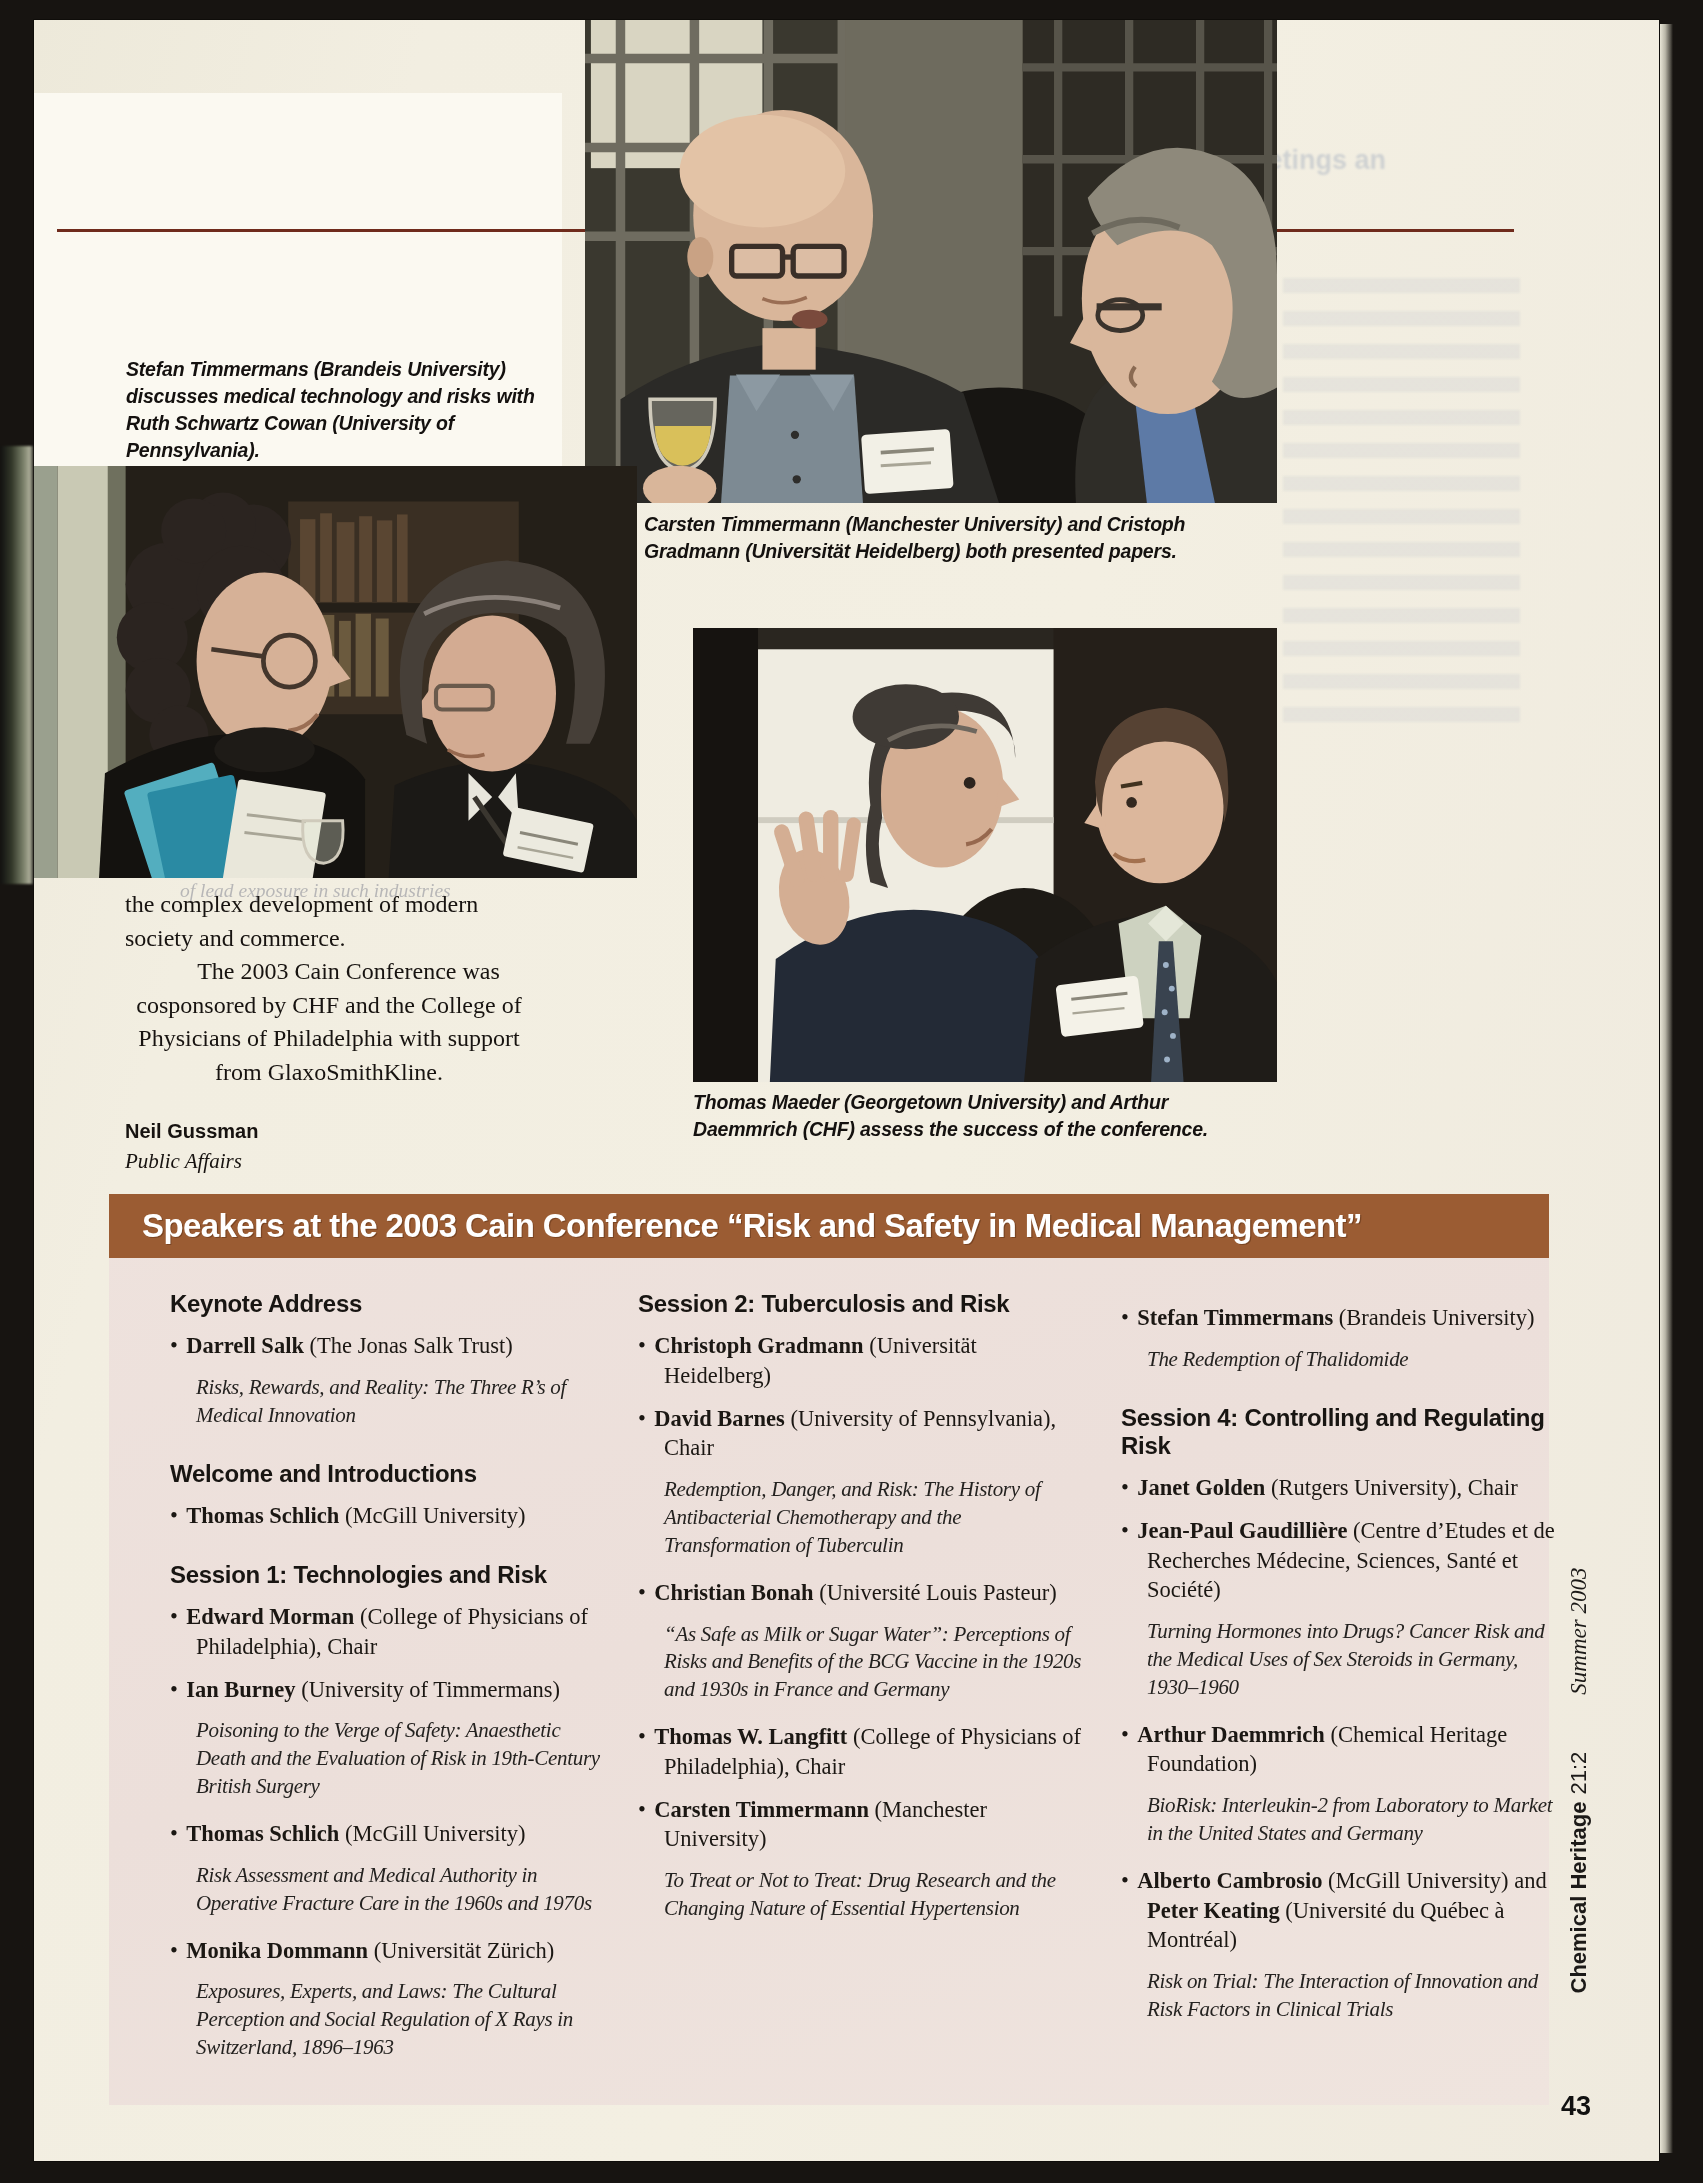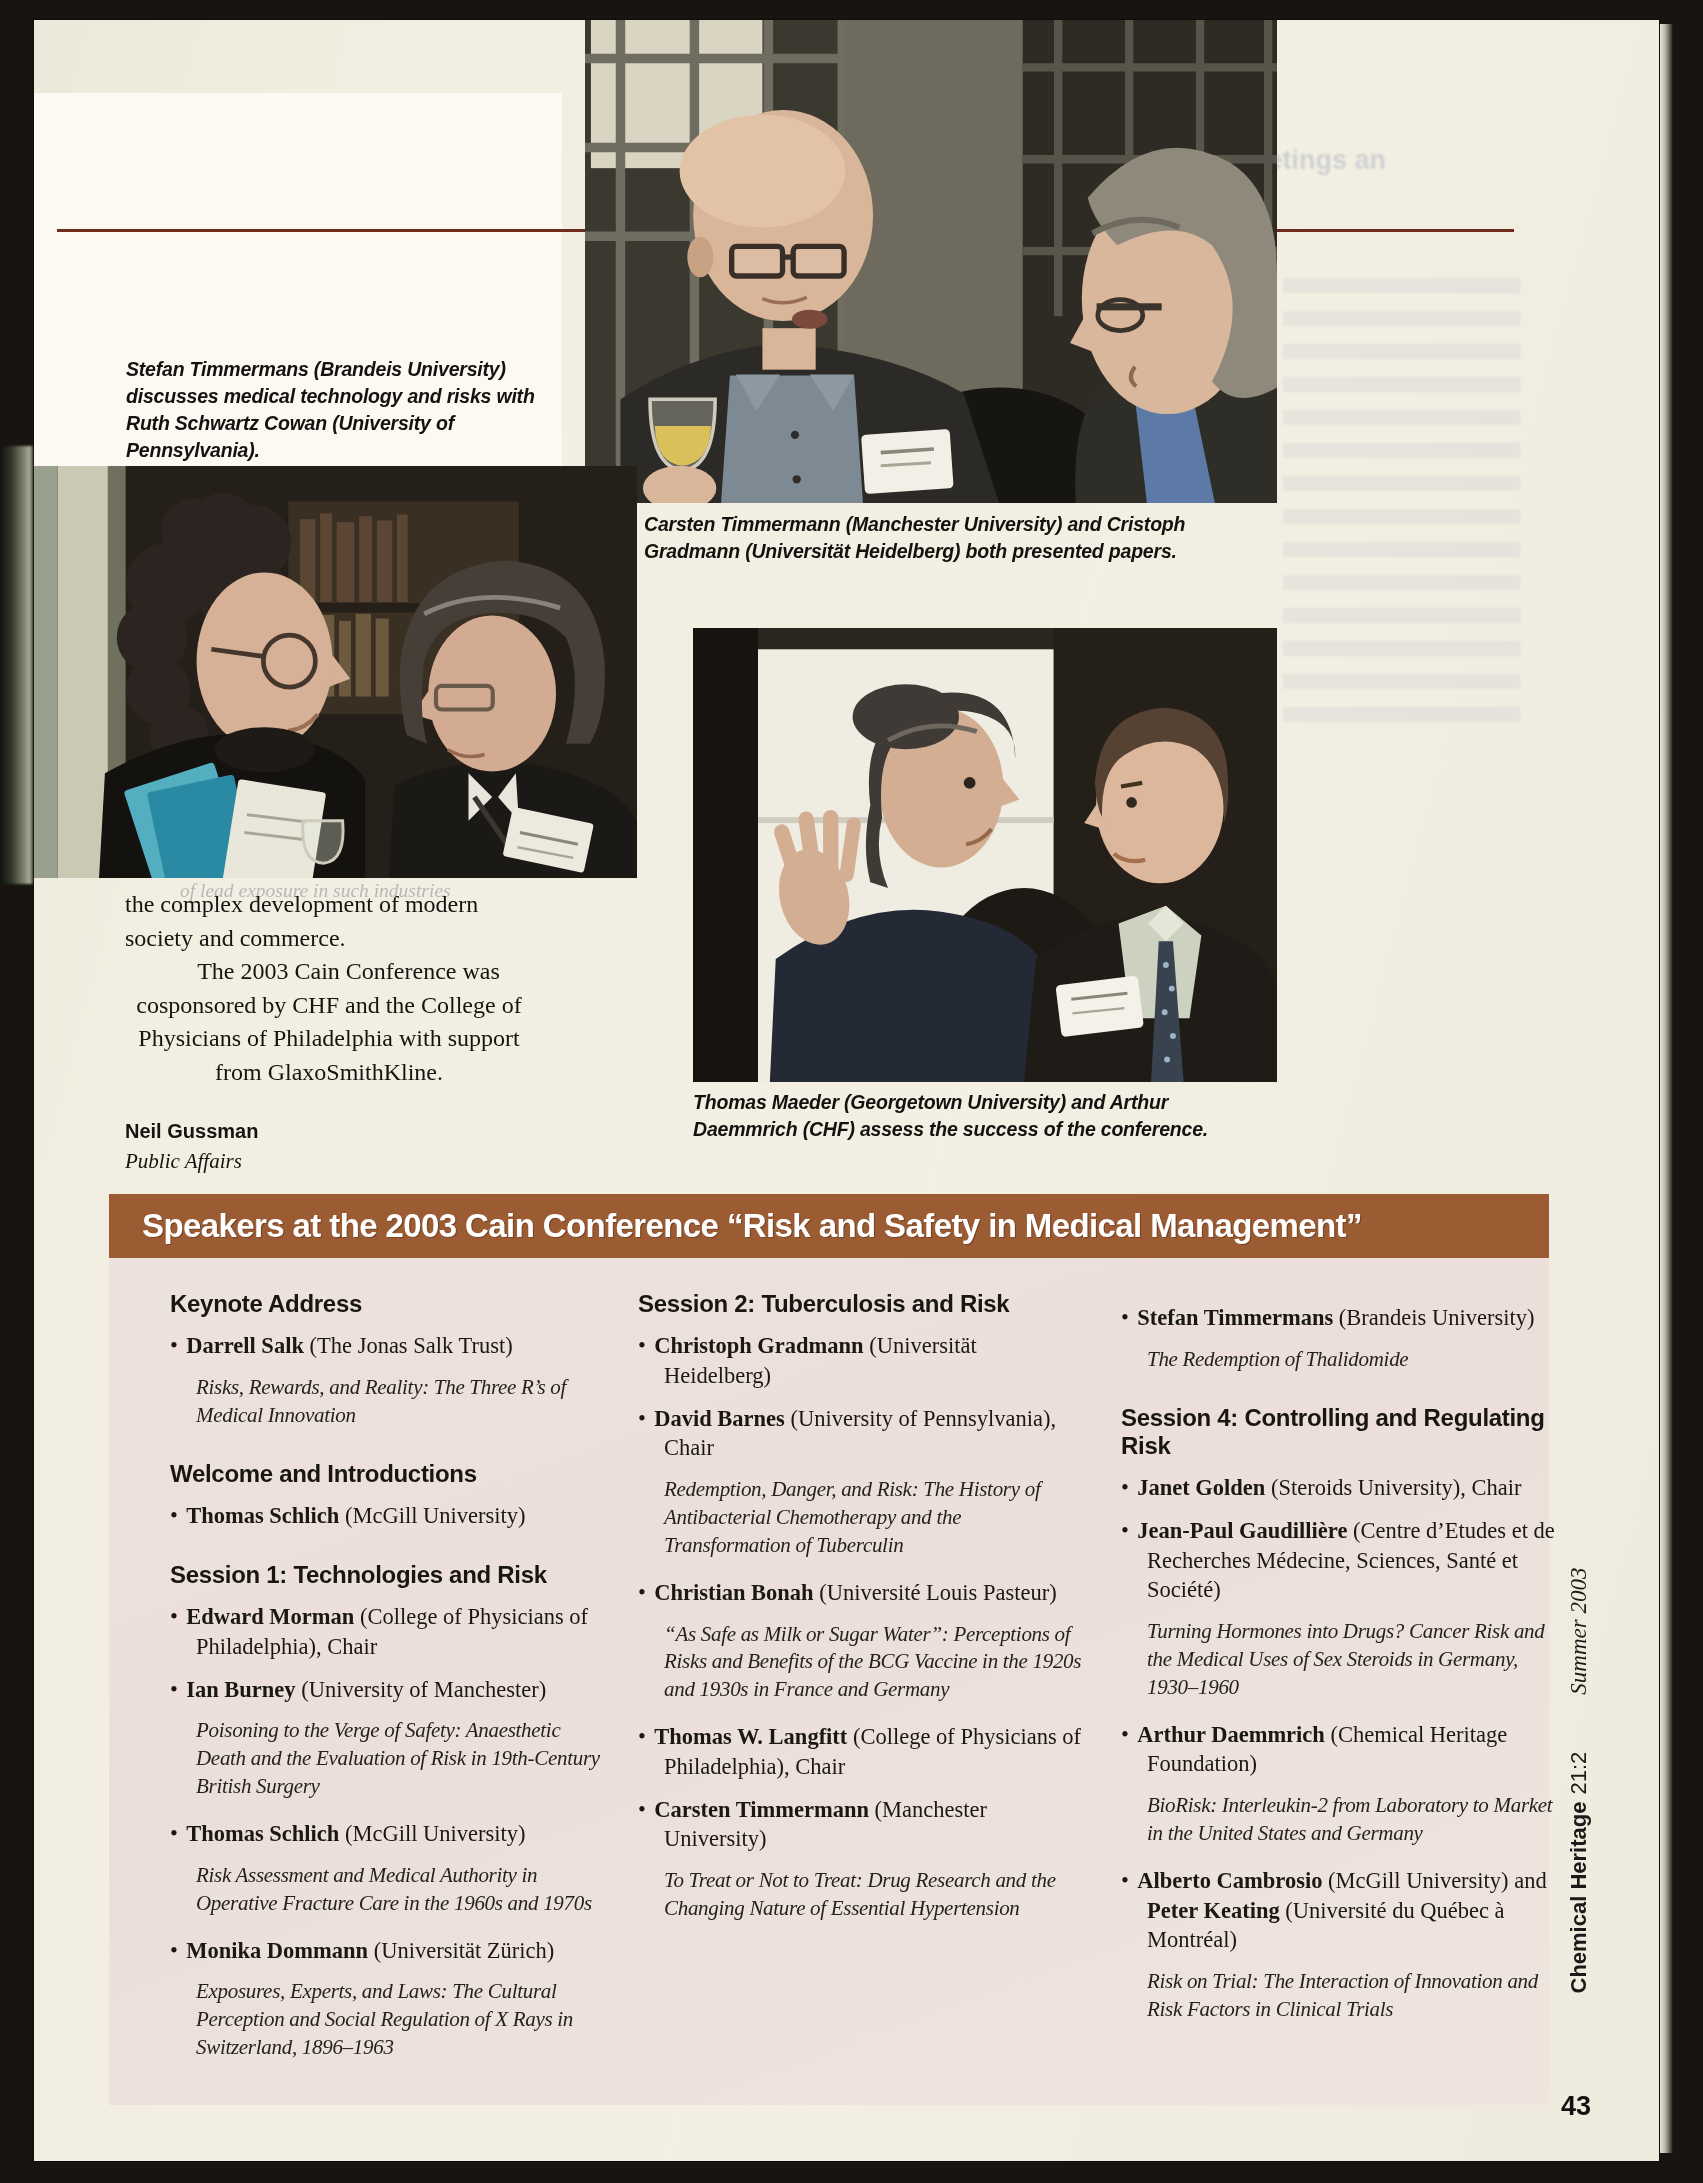--- a/index.html
+++ b/index.html
@@ -315,21 +315,21 @@
         <div class="t">Speakers at the 2003 Cain Conference “Risk and Safety in Medical Management”</div>
       </div>
       <div class="sp-col sp-col-1">
           <div class="sp-heading">Keynote Address</div>
           <div class="sp-speaker"><span class="bullet">•</span><span class="nm">Darrell Salk</span><span> (The Jonas Salk Trust)</span></div>
           <div class="sp-title">Risks, Rewards, and Reality: The Three R’s of Medical Innovation</div>
           <div class="sp-heading">Welcome and Introductions</div>
           <div class="sp-speaker"><span class="bullet">•</span><span class="nm">Thomas Schlich</span><span> (McGill University)</span></div>
           <div class="sp-heading">Session 1: Technologies and Risk</div>
           <div class="sp-speaker"><span class="bullet">•</span><span class="nm">Edward Morman</span><span> (College of Physicians of Philadelphia), Chair</span></div>
-          <div class="sp-speaker"><span class="bullet">•</span><span class="nm">Ian Burney</span><span> (University of Manchester)</span></div>
+          <div class="sp-speaker"><span class="bullet">•</span><span class="nm">Ian Burney</span><span> (University of Timmermans)</span></div>
           <div class="sp-title">Poisoning to the Verge of Safety: Anaesthetic Death and the Evaluation of Risk in 19th-Century British Surgery</div>
           <div class="sp-speaker"><span class="bullet">•</span><span class="nm">Thomas Schlich</span><span> (McGill University)</span></div>
           <div class="sp-title">Risk Assessment and Medical Authority in Operative Fracture Care in the 1960s and 1970s</div>
           <div class="sp-speaker"><span class="bullet">•</span><span class="nm">Monika Dommann</span><span> (Universität Zürich)</span></div>
           <div class="sp-title">Exposures, Experts, and Laws: The Cultural Perception and Social Regulation of X Rays in Switzerland, 1896–1963</div>
         </div>
       <div class="sp-col sp-col-2">
           <div class="sp-heading">Session 2: Tuberculosis and Risk</div>
           <div class="sp-speaker"><span class="bullet">•</span><span class="nm">Christoph Gradmann</span><span> (Universität Heidelberg)</span></div>
           <div class="sp-speaker"><span class="bullet">•</span><span class="nm">David Barnes</span><span> (University of Pennsylvania), Chair</span></div>
@@ -337,21 +337,21 @@
           <div class="sp-speaker"><span class="bullet">•</span><span class="nm">Christian Bonah</span><span> (Université Louis Pasteur)</span></div>
           <div class="sp-title">“As Safe as Milk or Sugar Water”: Perceptions of Risks and Benefits of the BCG Vaccine in the 1920s and 1930s in France and Germany</div>
           <div class="sp-speaker"><span class="bullet">•</span><span class="nm">Thomas W. Langfitt</span><span> (College of Physicians of Philadelphia), Chair</span></div>
           <div class="sp-speaker"><span class="bullet">•</span><span class="nm">Carsten Timmermann</span><span> (Manchester University)</span></div>
           <div class="sp-title">To Treat or Not to Treat: Drug Research and the Changing Nature of Essential Hypertension</div>
         </div>
       <div class="sp-col sp-col-3">
           <div class="sp-speaker"><span class="bullet">•</span><span class="nm">Stefan Timmermans</span><span> (Brandeis University)</span></div>
           <div class="sp-title">The Redemption of Thalidomide</div>
           <div class="sp-heading">Session 4: Controlling and Regulating Risk</div>
-          <div class="sp-speaker"><span class="bullet">•</span><span class="nm">Janet Golden</span><span> (Steroids University), Chair</span></div>
+          <div class="sp-speaker"><span class="bullet">•</span><span class="nm">Janet Golden</span><span> (Rutgers University), Chair</span></div>
           <div class="sp-speaker"><span class="bullet">•</span><span class="nm">Jean-Paul Gaudillière</span><span> (Centre d’Etudes et de Recherches Médecine, Sciences, Santé et Société)</span></div>
           <div class="sp-title">Turning Hormones into Drugs? Cancer Risk and the Medical Uses of Sex Steroids in Germany, 1930–1960</div>
           <div class="sp-speaker"><span class="bullet">•</span><span class="nm">Arthur Daemmrich</span><span> (Chemical Heritage Foundation)</span></div>
           <div class="sp-title">BioRisk: Interleukin-2 from Laboratory to Market in the United States and Germany</div>
           <div class="sp-speaker"><span class="bullet">•</span><span class="nm">Alberto Cambrosio</span><span> (McGill University) and </span><span class="nm">Peter Keating</span><span> (Université du Québec à Montréal)</span></div>
           <div class="sp-title">Risk on Trial: The Interaction of Innovation and Risk Factors in Clinical Trials</div>
         </div>
     </div>
 
     <div class="sidebar-vertical">

